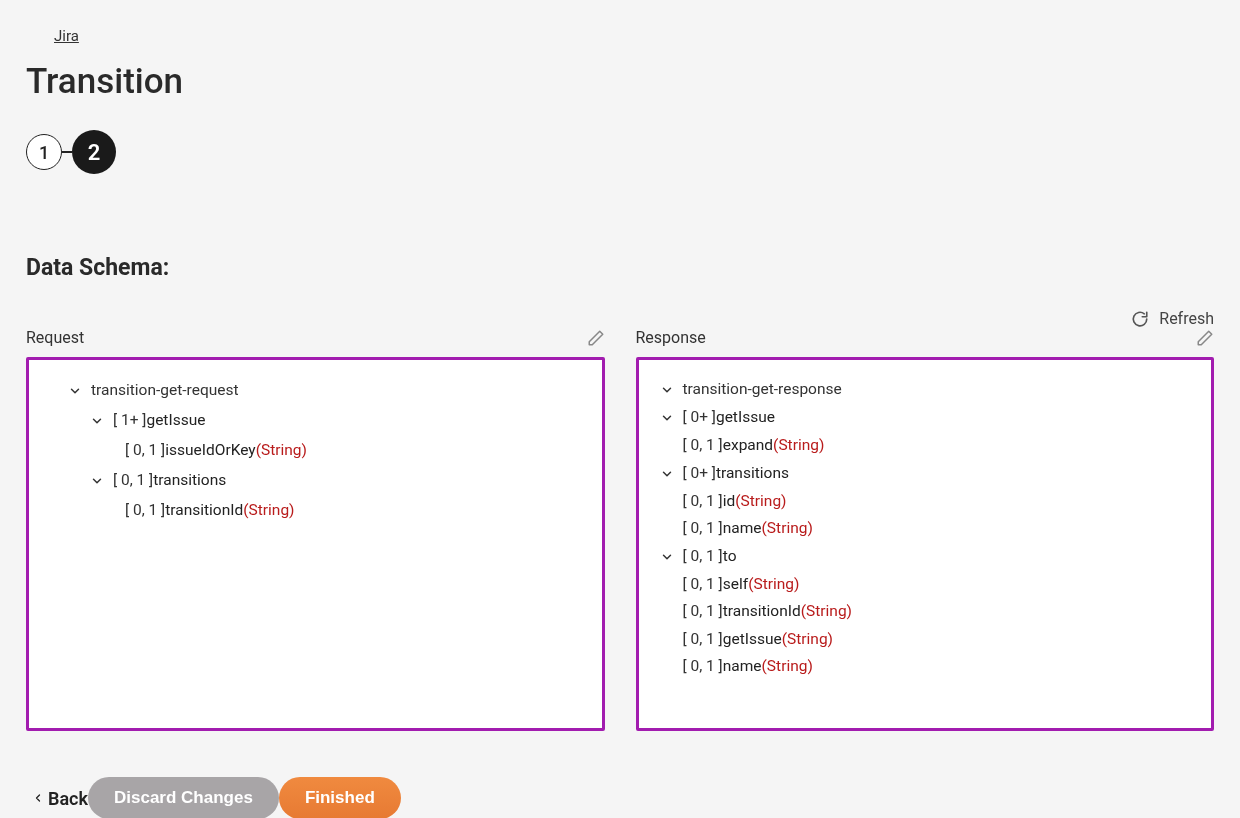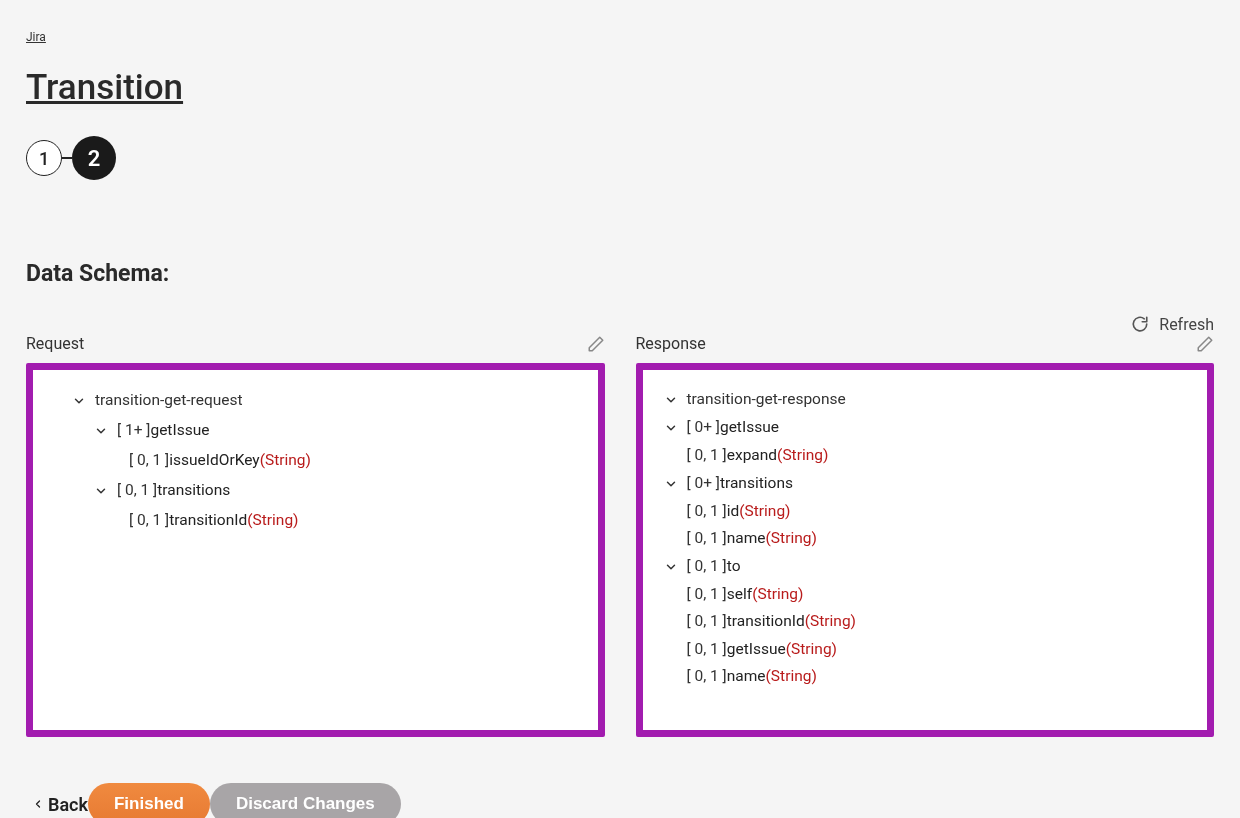--- a/index.html
+++ b/index.html
@@ -8,32 +8,32 @@
     background: #f5f5f5;
     color: #333;
     width: 1240px;
     height: 818px;
     overflow: hidden;
   }
   .page {
     padding: 26px;
   }
   .breadcrumb {
-    font-size: 12px;
+    font-size: 15px;
     color: #333;
     text-decoration: underline;
     cursor: pointer;
     display: inline-block;
+    margin-left: 28px;
   }
   .page-title {
     font-size: 35px;
     font-weight: 500;
     color: #2a2a2a;
-    margin-top: 22px;
-    text-decoration: underline;
+    margin-top: 16px;
   }
   .stepper {
     display: flex;
     align-items: center;
     margin-top: 28px;
   }
   .step {
     width: 36px;
     height: 36px;
     border-radius: 50%;
@@ -64,21 +64,21 @@
   }
   .section-title {
     font-size: 23px;
     font-weight: 700;
     color: #2a2a2a;
     margin-top: 80px;
   }
   .refresh-row {
     display: flex;
     justify-content: flex-end;
-    align-items: flex-start;
+    align-items: flex-end;
     margin-top: 28px;
     margin-right: 0;
     gap: 10px;
     color: #444;
     font-size: 16px;
     cursor: pointer;
   }
   .refresh-icon {
     width: 18px;
     height: 18px;
@@ -100,21 +100,21 @@
     color: #333;
     padding-bottom: 10px;
     position: relative;
   }
   .edit-icon-wrap {
     color: #888;
     cursor: pointer;
   }
   .panel-box {
     background: #fff;
-    border: 7px solid #a21caf;
+    border: 3px solid #a21caf;
     border-radius: 2px;
     height: 374px;
     overflow: hidden;
     position: relative;
     padding: 16px 20px;
   }
   .tree-row {
     display: flex;
     align-items: center;
     font-size: 15.5px;
@@ -355,16 +355,16 @@
     </div>
   </div>
 
   <div class="footer">
     <div class="back-btn">
       <svg viewBox="0 0 24 24" width="12" height="12" fill="none" stroke="#222" stroke-width="2.5" stroke-linecap="round" stroke-linejoin="round">
           <polyline points="15 18 9 12 15 6"></polyline>
         </svg>
       <span>Back</span>
     </div>
+    <button class="btn btn-secondary">Discard Changes</button>
     <button class="btn btn-primary">Finished</button>
-    <button class="btn btn-secondary">Discard Changes</button>
   </div>
 </div>
 
 </body></html>

